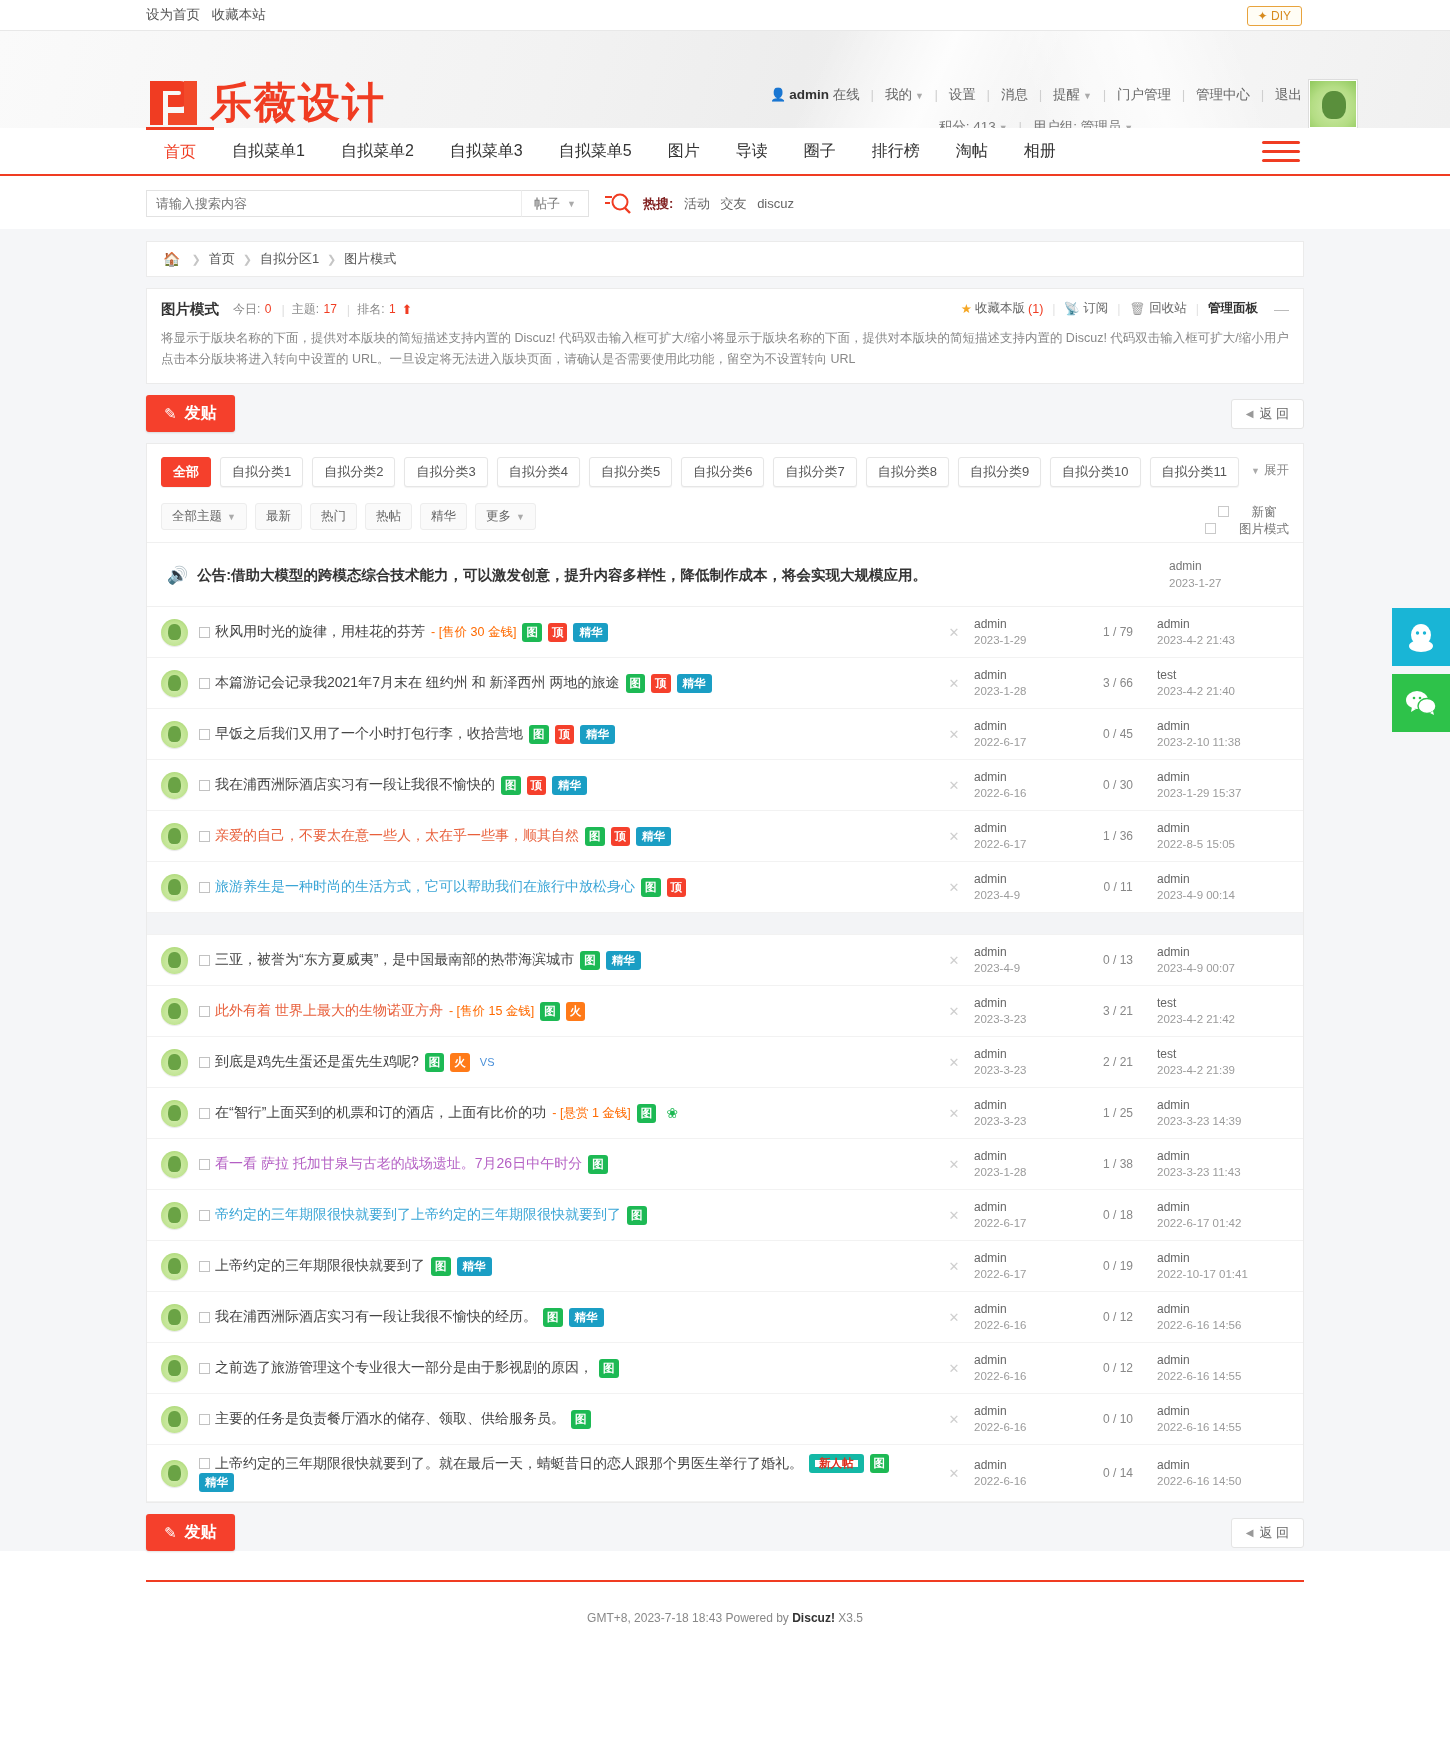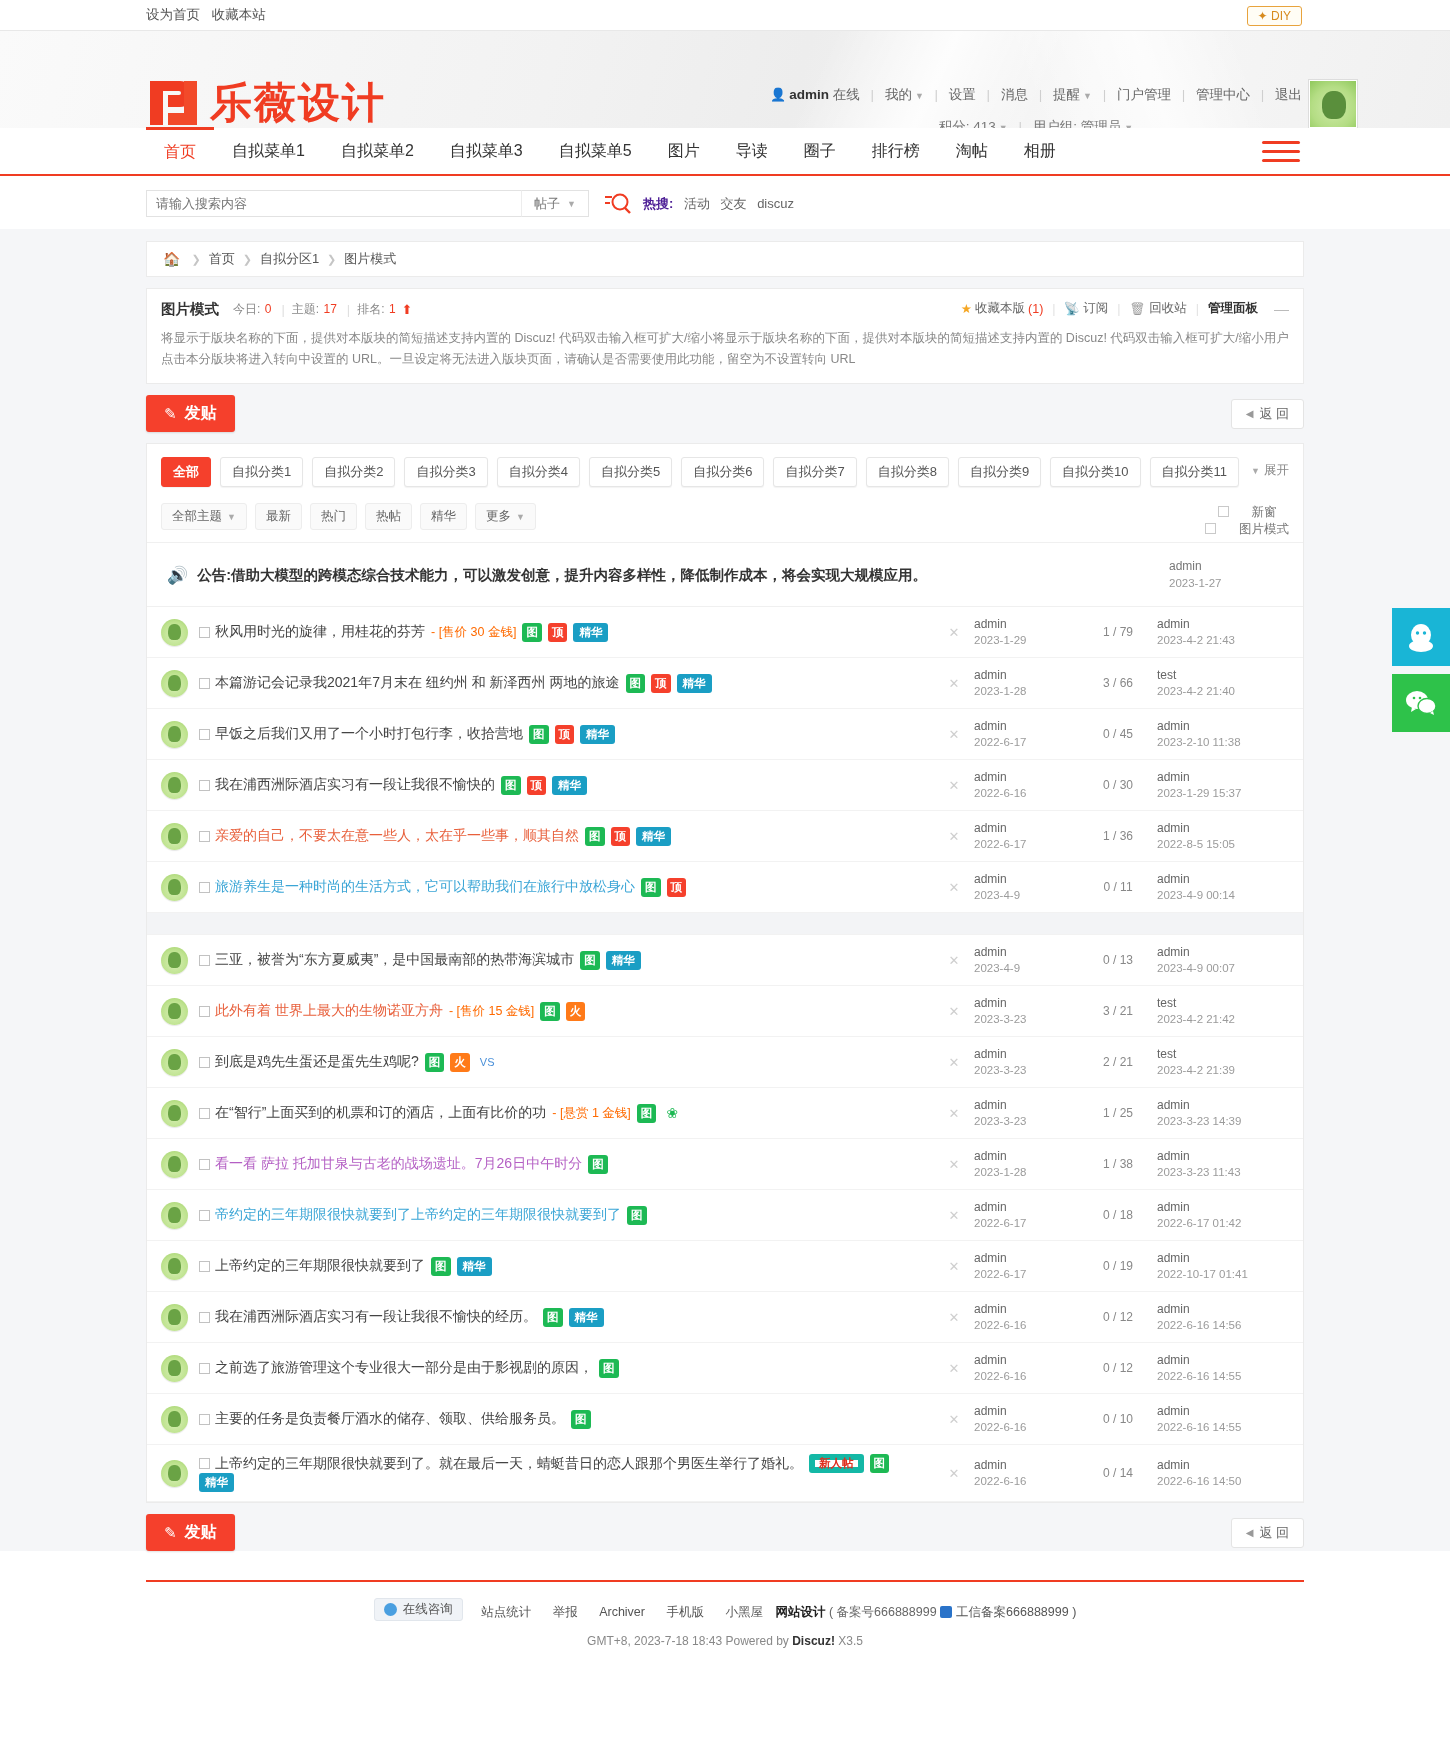--- a/index.html
+++ b/index.html
@@ -82,21 +82,21 @@
     width:375px; height:27px; border:1px solid #e2e2e2; border-right:0;
     padding:0 9px; font-size:13px; color:#999; outline:none; background:#fff;
   }
   .search-type{
     height:27px; border:1px solid #e2e2e2; border-left:1px solid #ededed; display:flex; align-items:center;
     padding:0 12px; font-size:13px; color:#777; background:#fff;
   }
   .search-type .caret{ font-size:9px; color:#aaa; margin-left:7px; }
   .search-btn{ margin-left:14px; width:28px; height:26px; position:relative; }
   .hot{ margin-left:12px; font-size:13px; color:#666; }
-  .hot b{ color:#4c1d95; }
+  .hot b{ color:#7f1d1d; }
   .hot a{ margin-left:7px; color:#666; }
 
   
   .page{ background:#f5f6f8; padding:12px 0 0 0; min-height:100px; }
   .wrap{ margin:0 146px; }
 
   .crumb{
     background:#fff; border:1px solid #ebebeb; height:36px; display:flex; align-items:center;
     padding:0 16px; font-size:13px; color:#555; margin-bottom:11px;
   }
@@ -655,34 +655,20 @@
         <span class="lt">◀</span>
         <span>返 回</span>
       </a>
     </div>
 
   </div>
 </div>
 
 <div style="background:#fff;padding-top:18px;">
   <div class="footbar">
-    <div class="footlinks">
-      <span class="qq">
-          <i class="dot"></i>
-          <span>在线咨询</span>
-        </span>
-      <a>站点统计</a>
-      <a>举报</a>
-      <a>Archiver</a>
-      <a>手机版</a>
-      <a>小黑屋</a>
-      <b>网站设计</b>
-      <span>( 备案号666888999</span>
-      <span class="police"><i class="badge2"></i><span>工信备案666888999 )</span></span>
-    </div>
     <div class="copy">
       <span>GMT+8, 2023-7-18 18:43 Powered by</span>
       <b>Discuz!</b>
       <span>X3.5</span>
     </div>
   </div>
 </div>
 
 <div class="side">
   <div class="w qqw">

